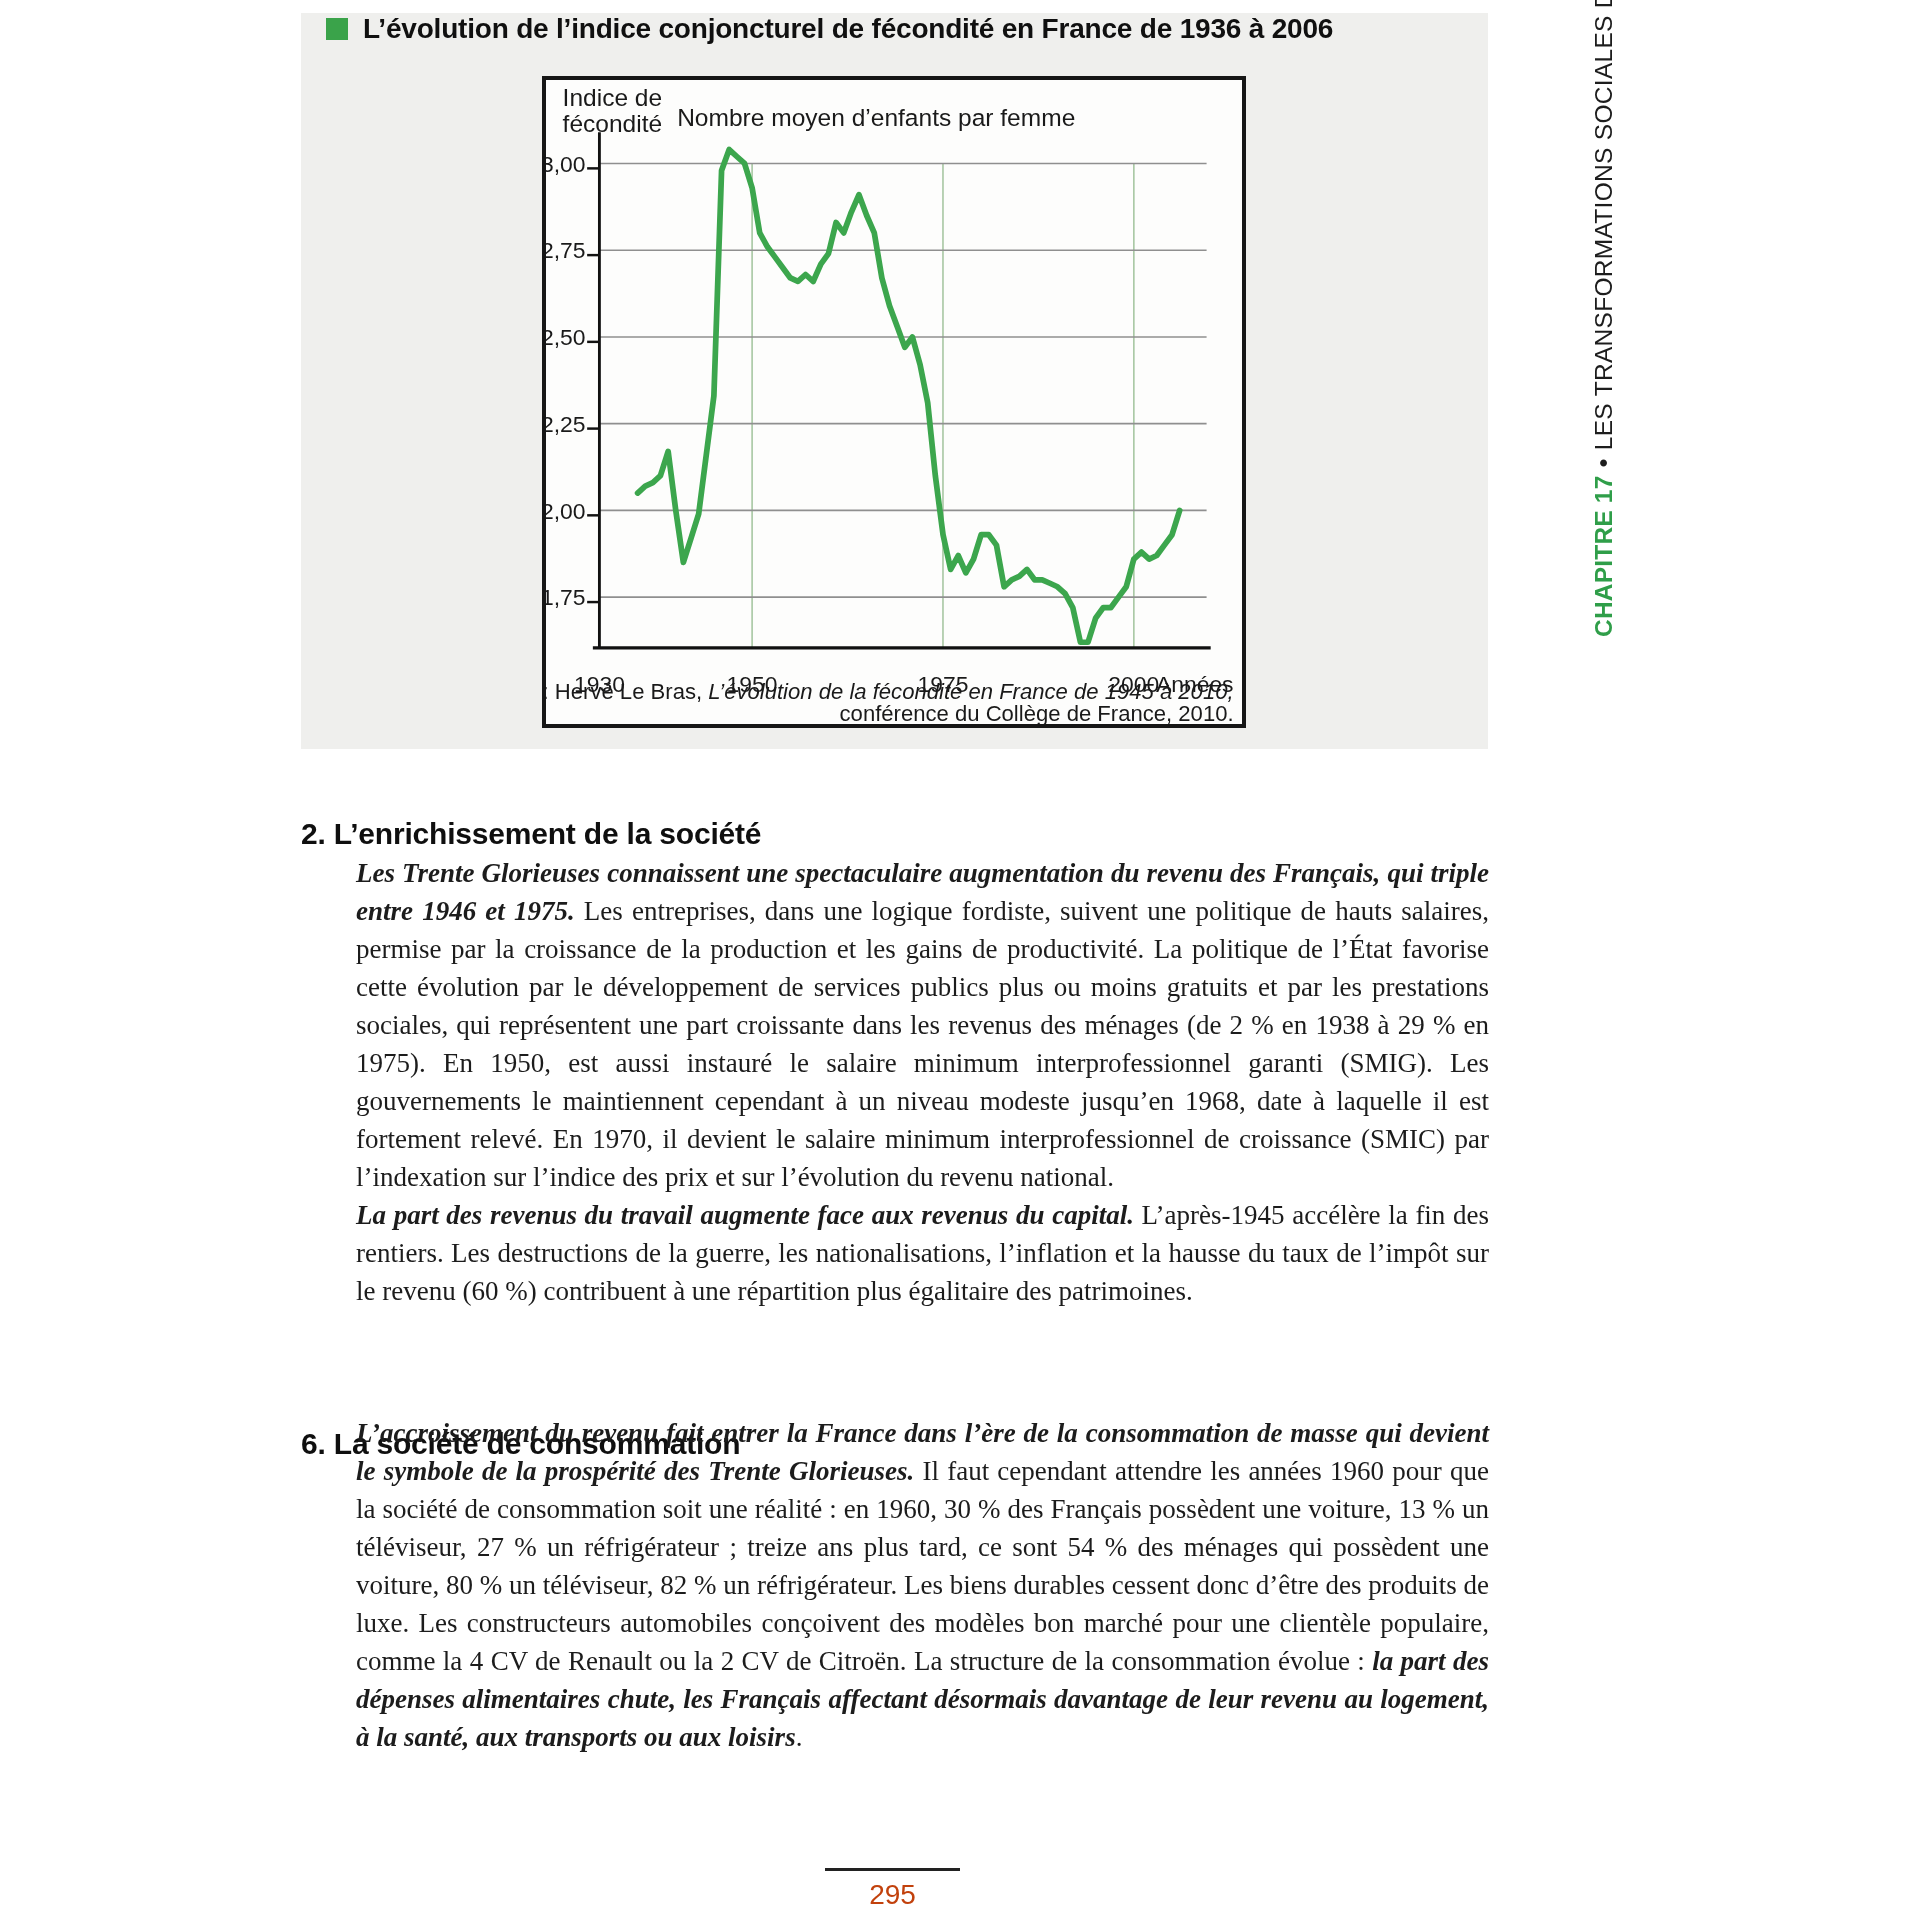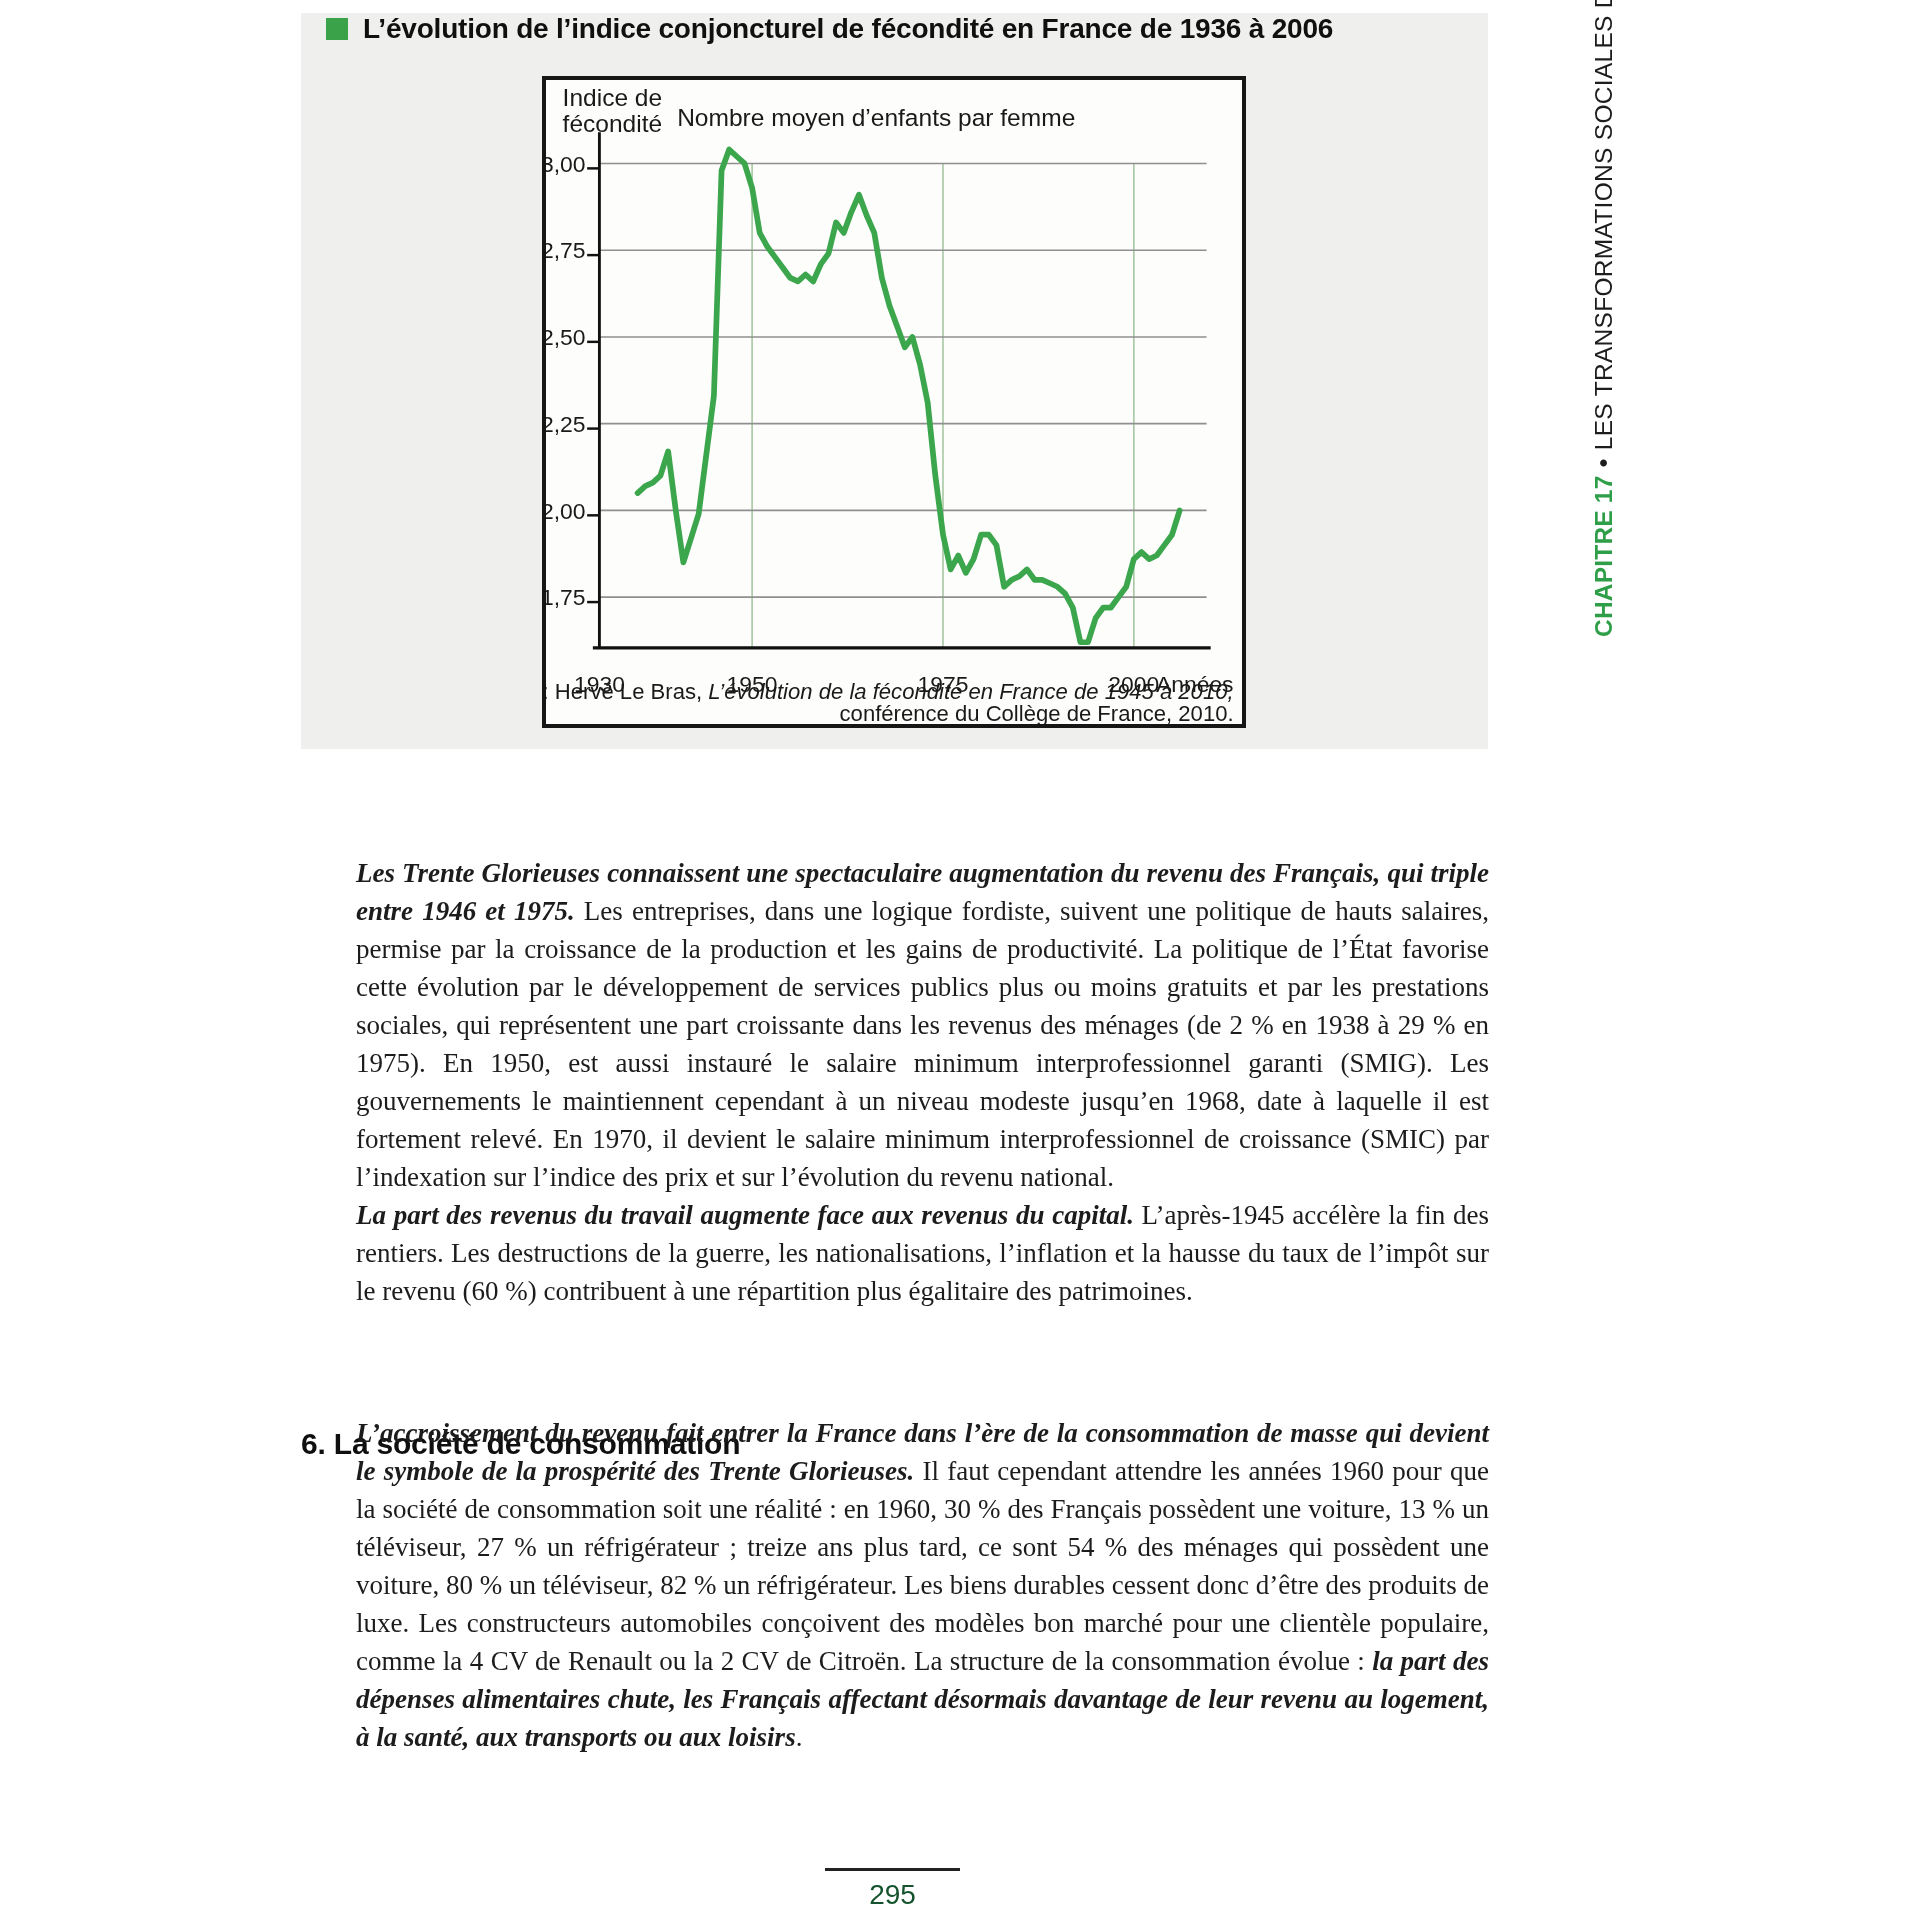--- a/index.html
+++ b/index.html
@@ -23,21 +23,21 @@
 
   
   .section-heading{position:absolute;left:301px;font-size:30px;font-weight:700;color:#0f0f0f;letter-spacing:-0.2px;}
   .body-block{position:absolute;left:356px;width:1133px;font-family:"Liberation Serif",serif;
               font-size:27px;line-height:38px;text-align:justify;color:#1c1c1c;}
   .body-block p{margin:0;}
   .b{font-weight:700;font-style:italic;}
 
   
   .footer-rule{position:absolute;left:825px;top:1868px;width:135px;height:2.5px;background:#222;}
-  .page-number{position:absolute;left:825px;top:1879px;width:135px;text-align:center;font-size:28px;color:#14532d;}
+  .page-number{position:absolute;left:825px;top:1879px;width:135px;text-align:center;font-size:28px;color:#c2410c;}
 </style>
 </head>
 <body>
 
 <div class="page">
 
   <div class="doc-panel">
     <div class="doc-title-row">
       <svg class="doc-bullet" viewBox="0 0 27 27">
         <rect x="0" y="0" width="27" height="27" fill="#3aa34a"></rect>
@@ -89,20 +89,21 @@
             <polyline points="111.7,504.8 121.0,496.3 130.3,492.1 139.6,483.6 149.0,453.9 158.3,526.0 167.6,589.6 177.0,559.9 186.3,530.2 195.6,458.2 204.9,386.1 214.3,110.5 223.6,85.0 232.9,93.5 242.3,102.0 251.6,131.7 260.9,186.8 270.3,203.8 279.6,216.5 288.9,229.2 298.3,241.9 307.6,246.2 316.9,237.7 326.2,246.2 335.6,225.0 344.9,212.2 354.2,174.1 363.6,186.8 372.9,161.4 382.2,140.2 391.6,165.6 400.9,186.8 410.2,241.9 419.5,275.8 428.9,301.3 438.2,326.7 447.5,314.0 456.9,347.9 466.2,394.6 475.5,483.6 484.9,555.7 494.2,598.1 503.5,581.1 512.8,602.3 522.2,585.4 531.5,555.7 540.8,555.7 550.2,568.4 559.5,619.3 568.8,610.8 578.1,606.6 587.5,598.1 596.8,610.8 606.1,610.8 615.5,615.0 624.8,619.3 634.1,627.8 643.5,644.7 652.8,687.1 662.1,687.1 671.5,657.4 680.8,644.7 690.1,644.7 699.4,632.0 708.8,619.3 718.1,585.4 727.4,576.9 736.8,585.4 746.1,581.1 755.4,568.4 764.8,555.7 774.1,526.0" fill="none" stroke="#3ca64d" stroke-width="7" stroke-linejoin="round" stroke-linecap="round"></polyline>
           </g>
       </svg>
     </div>
   </div>
 
   <div class="chapter-tab">
     <span class="chap" style="color:#2f9e49">CHAPITRE 17</span><span class="dot">•</span><span>LES TRANSFORMATIONS SOCIALES DE 1945 À 1973</span>
   </div>
 
+  <div class="section-heading" style="top:817px">2. L’enrichissement de la société</div>
   <div class="body-block" style="top:854px">
     <p><span class="b">Les Trente Glorieuses connaissent une spectaculaire augmentation du revenu des Français, qui triple entre 1946 et 1975.</span><span> Les entreprises, dans une logique fordiste, suivent une politique de hauts salaires, permise par la croissance de la production et les gains de productivité. La politique de l’État favorise cette évolution par le développement de services publics plus ou moins gratuits et par les prestations sociales, qui représentent une part croissante dans les revenus des ménages (de 2 % en 1938 à 29 % en 1975). En 1950, est aussi instauré le salaire minimum interprofessionnel garanti (SMIG). Les gouvernements le maintiennent cependant à un niveau modeste jusqu’en 1968, date à laquelle il est fortement relevé. En 1970, il devient le salaire minimum interprofessionnel de croissance (SMIC) par l’indexation sur l’indice des prix et sur l’évolution du revenu national.</span></p>
     <p><span class="b">La part des revenus du travail augmente face aux revenus du capital.</span><span> L’après-1945 accélère la fin des rentiers. Les destructions de la guerre, les nationalisations, l’inflation et la hausse du taux de l’impôt sur le revenu (60 %) contribuent à une répartition plus égalitaire des patrimoines.</span></p>
   </div>
 
   <div class="section-heading" style="top:1427px">6. La société de consommation</div>
   <div class="body-block" style="top:1414px">
     <p><span class="b">L’accroissement du revenu fait entrer la France dans l’ère de la consommation de masse qui devient le symbole de la prospérité des Trente Glorieuses.</span><span> Il faut cependant attendre les années 1960 pour que la société de consommation soit une réalité : en 1960, 30 % des Français possèdent une voiture, 13 % un téléviseur, 27 % un réfrigérateur ; treize ans plus tard, ce sont 54 % des ménages qui possèdent une voiture, 80 % un téléviseur, 82 % un réfrigérateur. Les biens durables cessent donc d’être des produits de luxe. Les constructeurs automobiles conçoivent des modèles bon marché pour une clientèle populaire, comme la 4 CV de Renault ou la 2 CV de Citroën. La structure de la consommation évolue : </span><span class="b">la part des dépenses alimentaires chute, les Français affectant désormais davantage de leur revenu au logement, à la santé, aux transports ou aux loisirs</span><span>.</span></p>
   </div>
 

